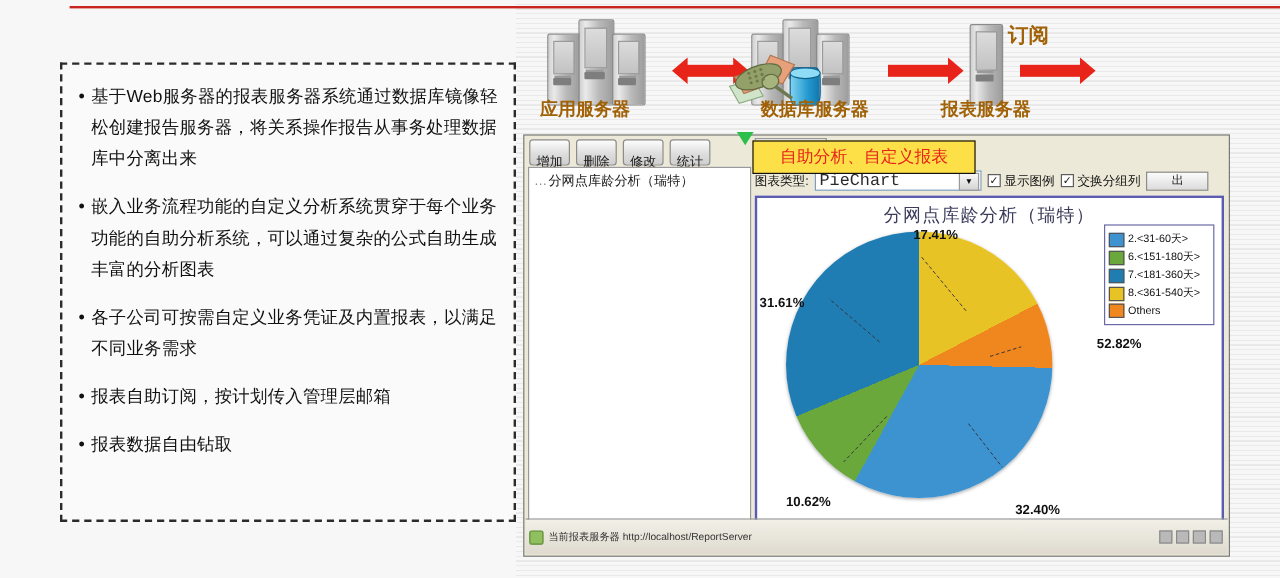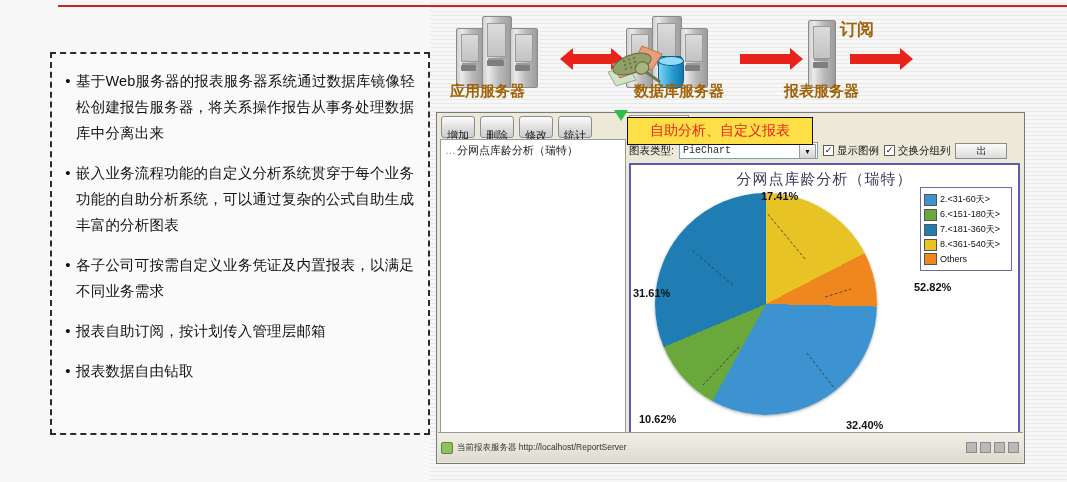--- a/index.html
+++ b/index.html
@@ -126,21 +126,21 @@
   }
   .opt-row{
     position:absolute;left:0;top:26px;width:394px;height:19px;
     display:flex;align-items:center;gap:5px;font-size:10.5px;color:#111;
   }
   .opt-lbl{font-size:10.5px;color:#111;white-space:nowrap;}
   .combo{
     width:139px;height:17px;box-sizing:border-box;background:#fff;border:1px solid #7f9db9;
     display:flex;align-items:center;position:relative;
   }
-  .combo .cval{font-family:"Liberation Mono","DejaVu Sans Mono",monospace;font-size:10px;color:#2a2a2a;padding-left:3px;}
+  .combo .cval{font-family:"Liberation Mono","DejaVu Sans Mono",monospace;font-size:14px;color:#2a2a2a;padding-left:3px;}
   .combo .carr{
     position:absolute;right:1px;top:1px;width:15px;height:13px;
     background:linear-gradient(to bottom,#f8f8f8,#d4d4d4);border:1px solid #9a9a9a;
     display:flex;align-items:center;justify-content:center;font-size:7px;color:#111;
   }
   .cbx{
     width:11px;height:11px;box-sizing:border-box;background:#fff;border:1px solid #5d5d5d;
     display:inline-flex;align-items:center;justify-content:center;
     font-size:9px;line-height:9px;color:#111;
   }
@@ -361,22 +361,22 @@
           <line x1="170" y1="104" x2="196" y2="96" stroke="#333" stroke-width="0.8" stroke-dasharray="3,2"></line>
           <line x1="152" y1="160" x2="180" y2="196" stroke="#333" stroke-width="0.8" stroke-dasharray="3,2"></line>
           <line x1="84" y1="154" x2="48" y2="192" stroke="#333" stroke-width="0.8" stroke-dasharray="3,2"></line>
           <line x1="78" y1="92" x2="36" y2="56" stroke="#333" stroke-width="0.8" stroke-dasharray="3,2"></line>
         </svg>
       </div>
 
       <div class="pie-lbl" style="left:130px;top:25px;">17.41%</div>
       <div class="pie-lbl" style="left:283px;top:116px;">52.82%</div>
       <div class="pie-lbl" style="left:215px;top:254px;">32.40%</div>
-      <div class="pie-lbl" style="left:8px;top:248px;">10.62%</div>
-      <div class="pie-lbl" style="left:2px;top:82px;margin-top:40px;">31.61%</div>
+      <div class="pie-lbl" style="left:24px;top:248px;">10.62%</div>
+      <div class="pie-lbl" style="left:2px;top:82px;">31.61%</div>
 
       <div class="legend">
         <div class="lg-row">
           <span class="lg-sw" style="background:#3c93d0"></span>
           <span class="lg-tx">2.&lt;31-60天&gt;</span>
         </div>
         <div class="lg-row">
           <span class="lg-sw" style="background:#6aa83c"></span>
           <span class="lg-tx">6.&lt;151-180天&gt;</span>
         </div>

